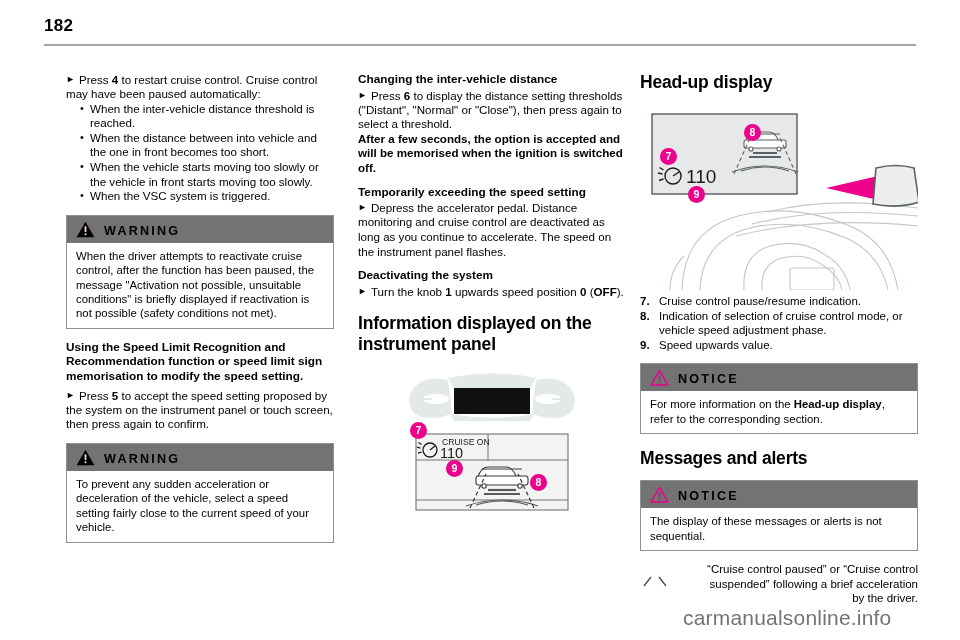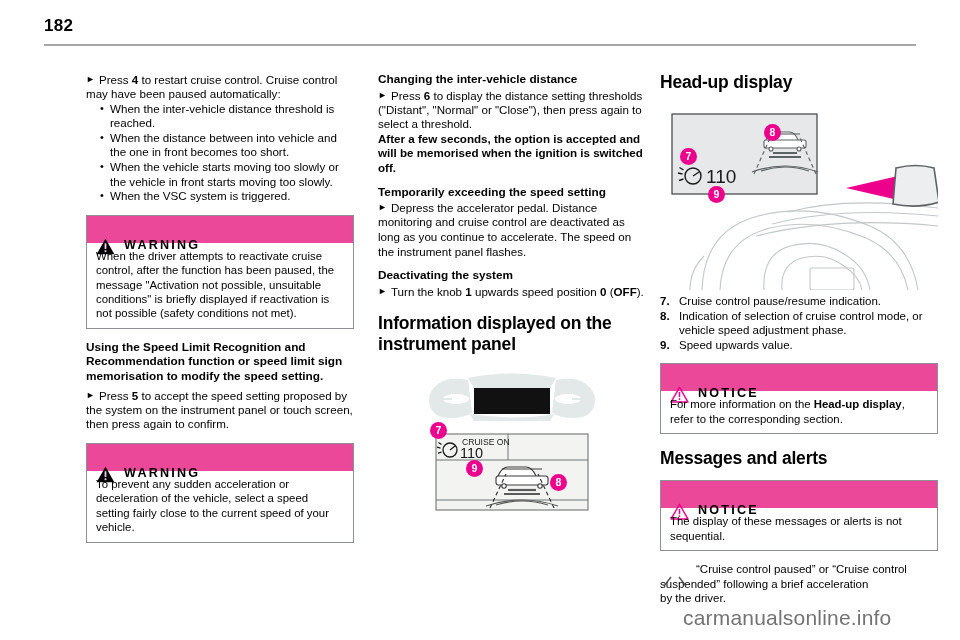--- a/index.html
+++ b/index.html
@@ -16,21 +16,21 @@
   .page-number {
     position: absolute; left: 44px; top: 16px;
     font-size: 17px; font-weight: bold; letter-spacing: .3px;
   }
   .header-rule {
     position: absolute; left: 44px; top: 44px;
     width: 872px; height: 2px; background: #a6a6a6;
   }
 
   
-  .col { position: absolute; top: 72px; width: 268px; margin-left: 20px; }
+  .col { position: absolute; top: 72px; width: 268px; }
   .col1 { left: 66px; }
   .col2 { left: 358px; }
   .col3 { left: 640px; width: 278px; }
 
   
   p.body {
     font-size: 11.6px; line-height: 14.6px;
     text-align: left; margin-bottom: 0; font-weight: bold;
   }
   .arrow-para { font-size: 11.6px; line-height: 14.6px; }
@@ -59,22 +59,22 @@
     margin-top: 11px; margin-bottom: 4px;
   }
 
   
   .admon {
     border: 1px solid #8c9196;
     margin-top: 11px; margin-bottom: 11px;
     background: #ffffff;
   }
   .admon-head {
-    background: #ec4899;
-    display: flex; align-items: flex-start;
+    background: #737373;
+    display: flex; align-items: flex-end;
     padding: 22px 8px 5px 9px; height: 27px;
   }
   .admon-title {
     font-size: 12.6px; font-weight: bold; letter-spacing: 2.2px;
     margin-left: 9px;
   }
   .admon-body {
     padding: 6px 9px 7px 9px;
     font-size: 11.4px; line-height: 14.4px;
   }
@@ -102,21 +102,21 @@
   ol.legend { list-style: none; margin: 4px 0 0 0; }
   ol.legend li {
     font-size: 11.5px; line-height: 14.6px;
     position: relative; padding-left: 19px; margin-bottom: 0;
   }
   ol.legend li .num {
     position: absolute; left: 0; top: 0; font-weight: bold;
   }
 
   
-  .msg-row { position: relative; margin-top: 11px; }
+  .msg-row { position: relative; margin-top: 11px; text-align: right; }
   .msg-icon { position: absolute; left: 2px; top: 12px; width: 26px; height: 14px; }
   .msg-text { font-size: 11.5px; line-height: 14.6px; text-indent: 36px; }
   .msg-tail { font-size: 11.5px; line-height: 14.6px; }
 
   
   .watermark {
     position: absolute; left: 683px; top: 606px;
     font-size: 21px; color: #737373; letter-spacing: .2px;
     font-family: "Liberation Sans", sans-serif;
   }

